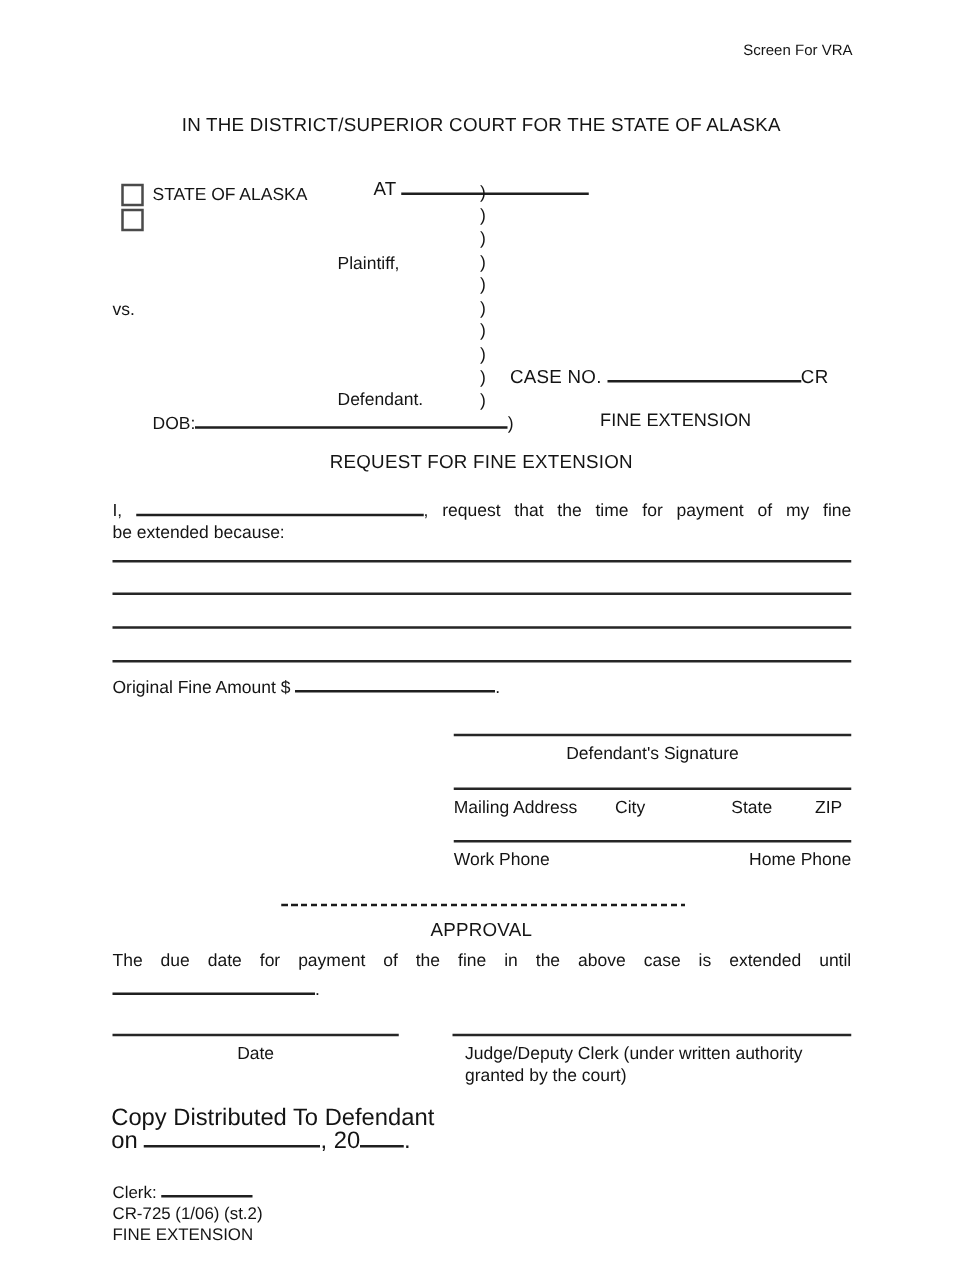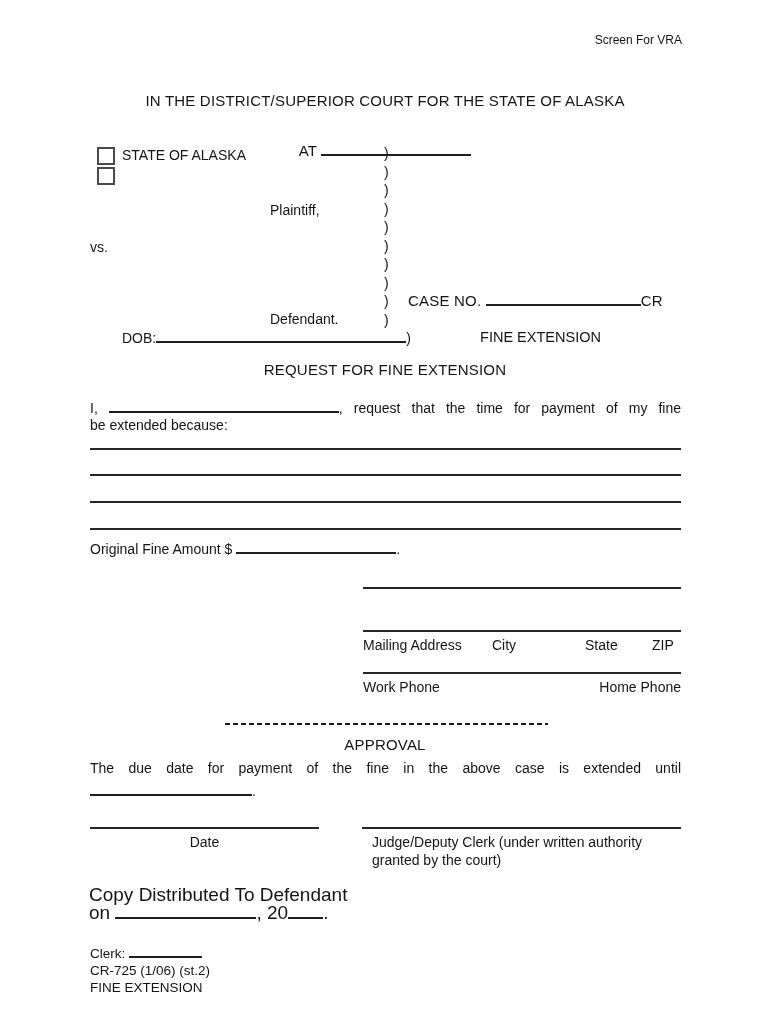--- a/index.html
+++ b/index.html
@@ -105,20 +105,21 @@
   <div class="rule" style="top:474px;"></div>
   <div class="rule" style="top:501px;"></div>
   <div class="rule" style="top:528px;"></div>
 
   <div class="abs" style="left:90px; top:540px;">
     <span>Original Fine Amount $</span>
     <span class="blank" style="width:160px;"></span><span>.</span>
   </div>
 
   <div class="abs" style="left:363px; top:587px; width:318px; border-top:2px solid #262626;"></div>
+  <div class="abs center" style="left:363px; top:594px; width:318px;">Defendant's Signature</div>
 
   <div class="abs" style="left:363px; top:630px; width:318px; border-top:2px solid #262626;"></div>
   <div class="abs" style="left:363px; top:637px;">Mailing Address</div>
   <div class="abs" style="left:492px; top:637px;">City</div>
   <div class="abs" style="left:585px; top:637px;">State</div>
   <div class="abs" style="left:652px; top:637px;">ZIP</div>
 
   <div class="abs" style="left:363px; top:672px; width:318px; border-top:2px solid #262626;"></div>
   <div class="abs" style="left:363px; top:679px; width:318px; display:flex; justify-content:space-between;">
     <span>Work Phone</span>

